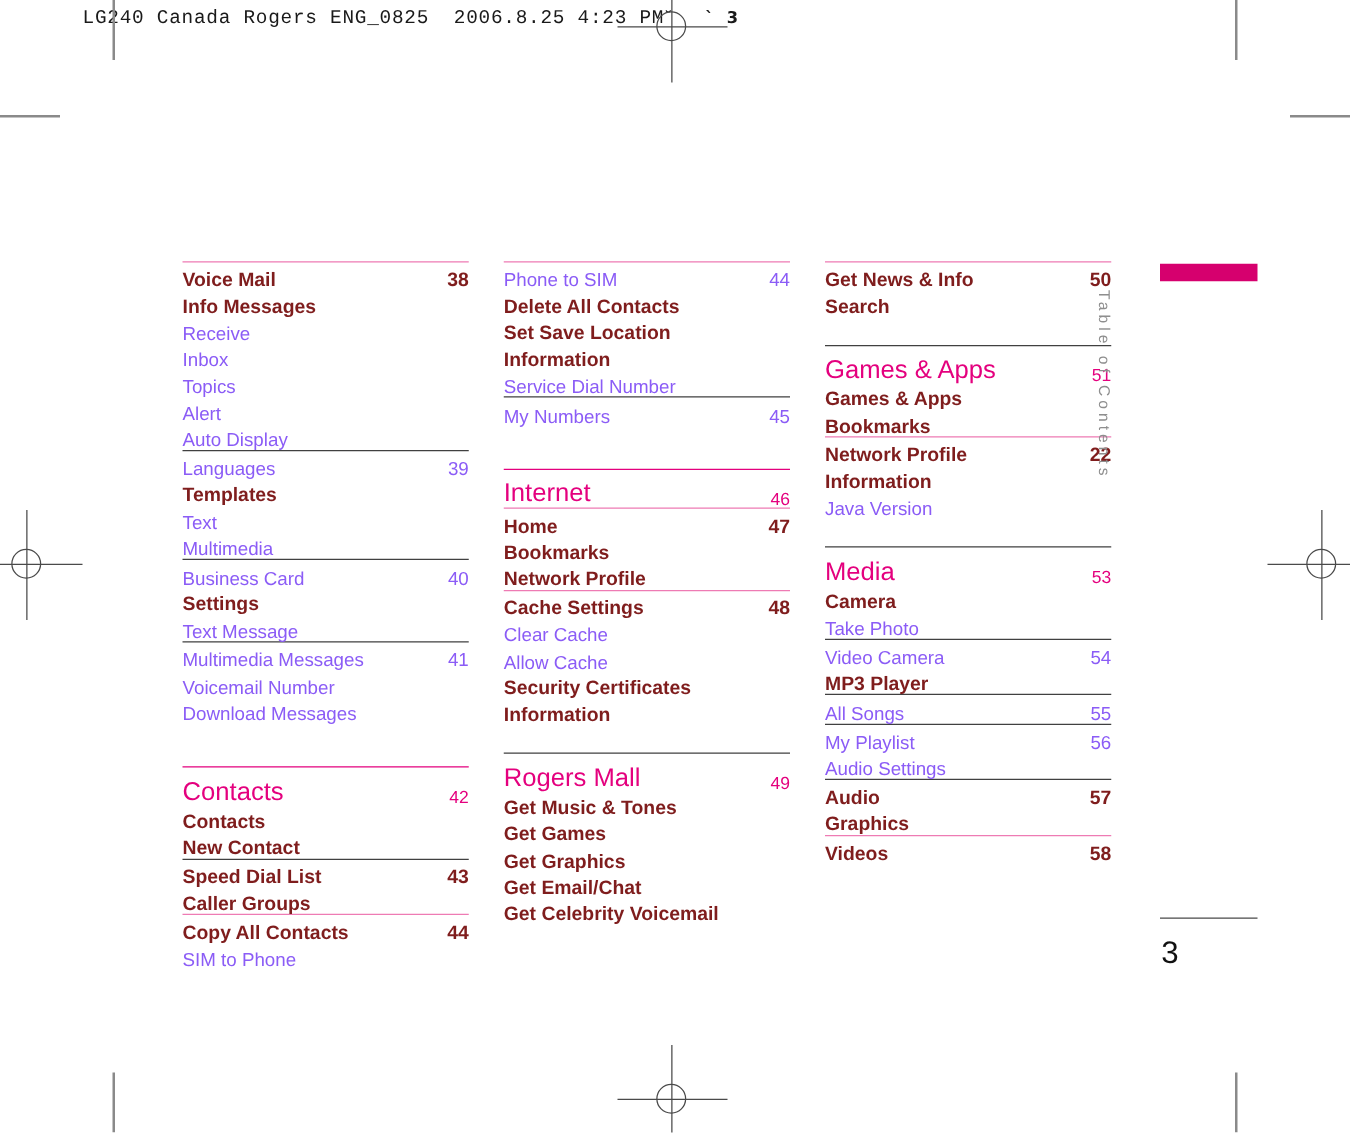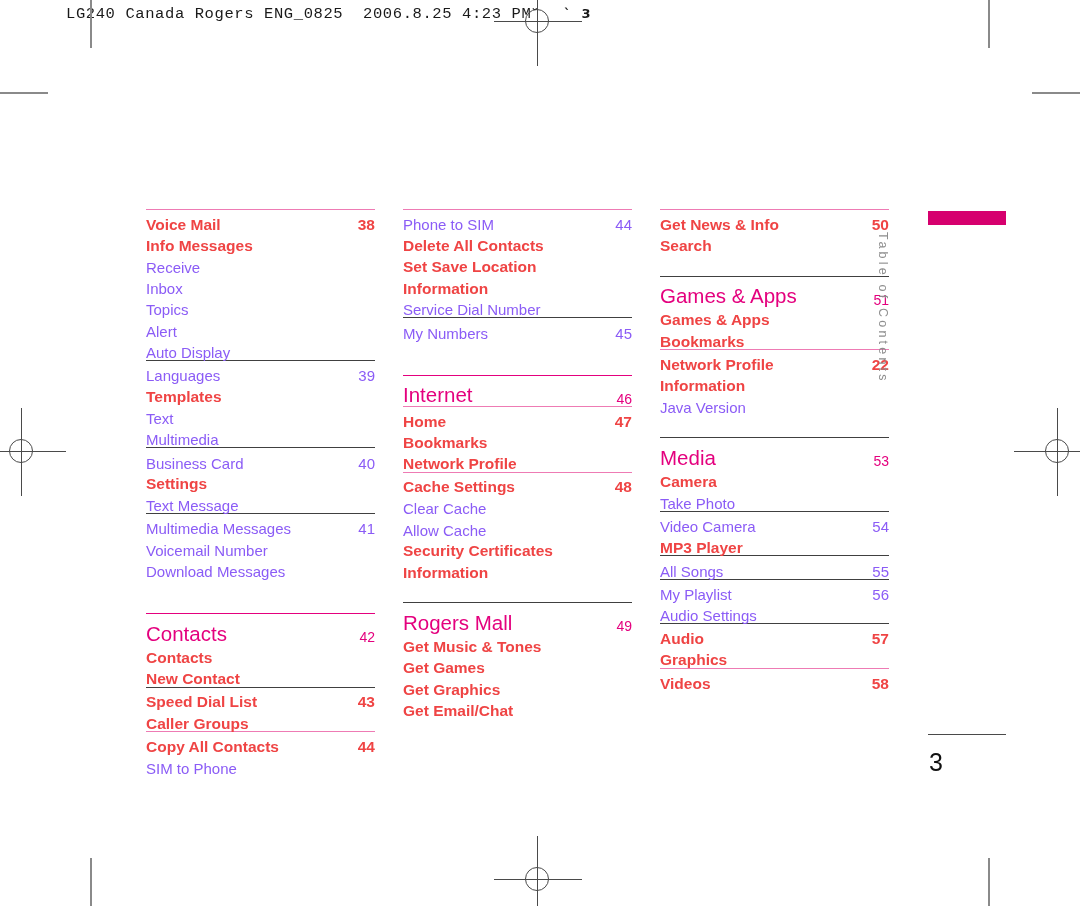--- a/index.html
+++ b/index.html
@@ -104,21 +104,21 @@
     color: #E4007E;
     height: 29px;
     align-items: flex-end;
   }
   .lvl-section .p { font-size: 14px; }
 
   
   .lvl-sub {
     font-size: 15.5px;
     font-weight: bold;
-    color: #ef4444;
+    color: #7f1d1d;
     height: 21.3px;
     align-items: flex-end;
   }
   .lvl-sub .p { font-size: 15.5px; font-weight: bold; }
 
   
   .lvl-item {
     font-size: 15px;
     font-weight: 400;
     color: #8b5cf6;
@@ -354,20 +354,23 @@
       </div>
       <div class="entry lvl-sub ">
         <span class="t">Get Games</span>
       </div>
       <div class="entry lvl-sub ">
         <span class="t">Get Graphics</span>
       </div>
       <div class="entry lvl-sub ">
         <span class="t">Get Email/Chat</span>
       </div>
+      <div class="entry lvl-sub ">
+        <span class="t">Get Celebrity Voicemail</span>
+      </div>
     </div>
   <div class="col" id="col-3">
       <div class="entry lvl-sub rule-above-pinklt">
         <span class="t">Get News &amp; Info</span>
         <span class="p">50</span>
       </div>
       <div class="entry lvl-sub ">
         <span class="t">Search</span>
       </div>
       <div class="gap"></div>

